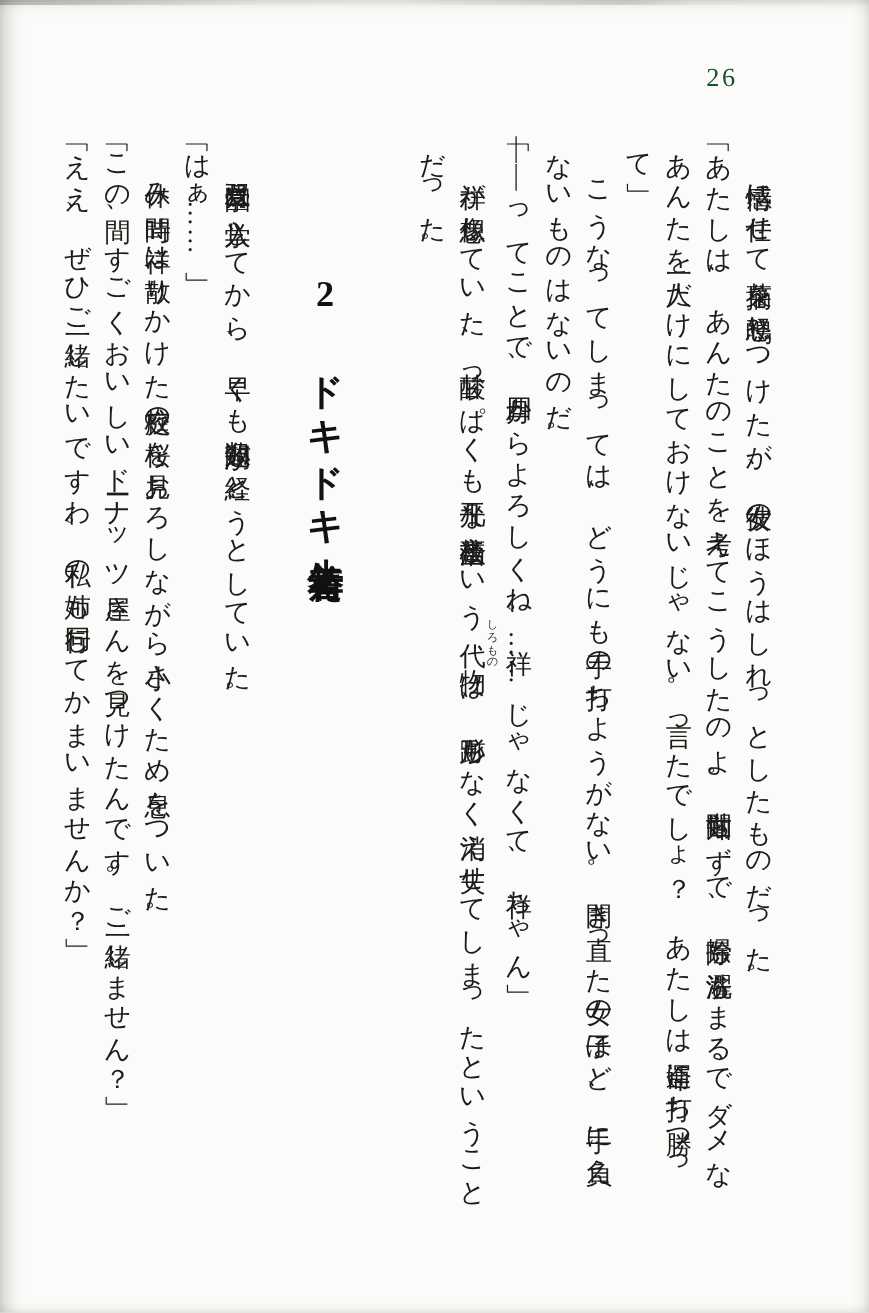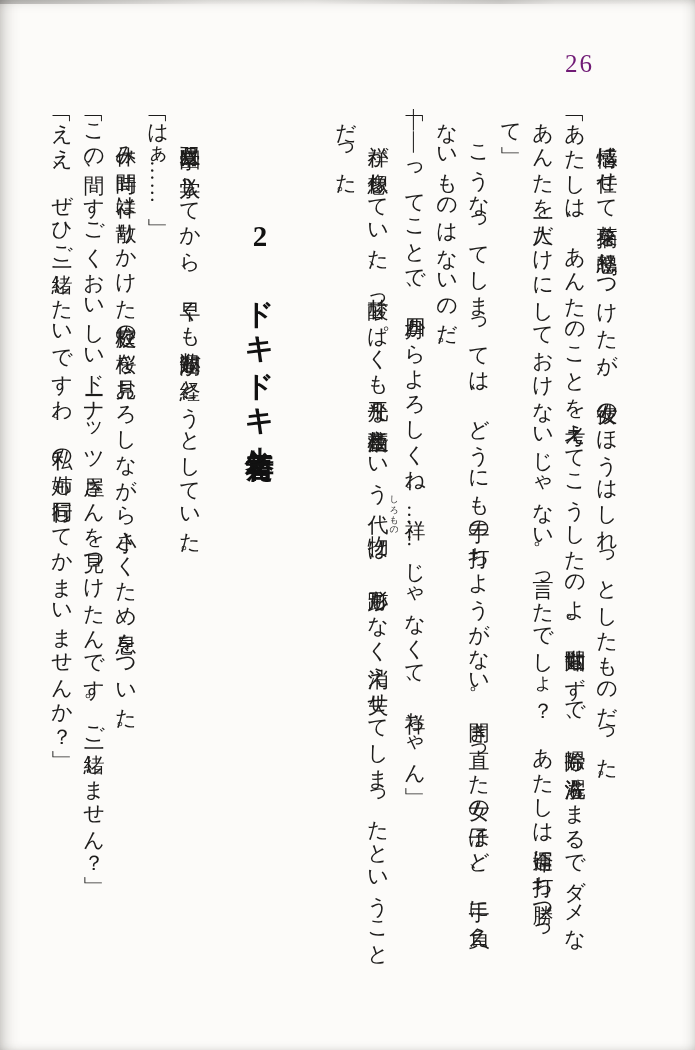--- a/index.html
+++ b/index.html
@@ -31,23 +31,23 @@
       rgba(40,38,35,0.55) 0%, rgba(40,38,35,0.25) 18%,
       rgba(40,38,35,0.05) 30%, rgba(40,38,35,0.0) 45%,
       rgba(40,38,35,0.30) 72%, rgba(40,38,35,0.08) 80%,
       rgba(40,38,35,0.0) 100%);
     opacity: .5;
   }
   .page-number {
     position: absolute;
     top: 50px;
     left: 565px;
-    font-size: 25px;
+    font-size: 21px;
     letter-spacing: 2px;
-    color: #701a75;
+    color: #14532d;
   }
   .text-flow {
     position: absolute;
     top: 108px;
     right: 72px;
     height: 852px;
     writing-mode: vertical-rl;
     text-orientation: mixed;
     font-size: 21px;
     line-height: 32px;

